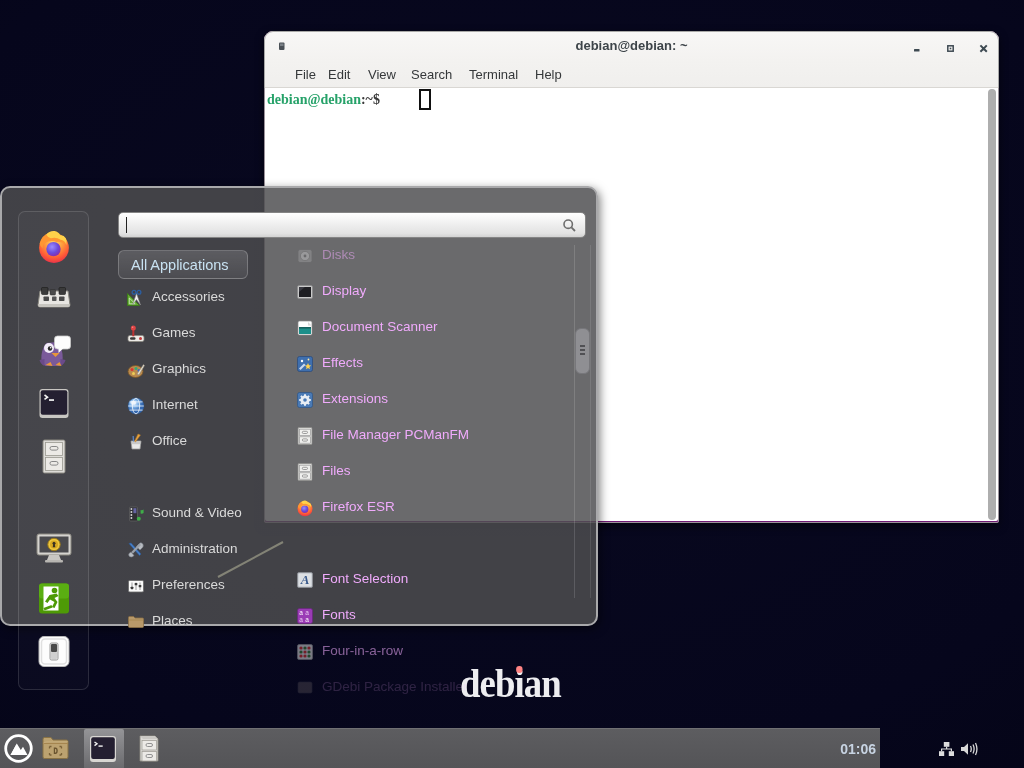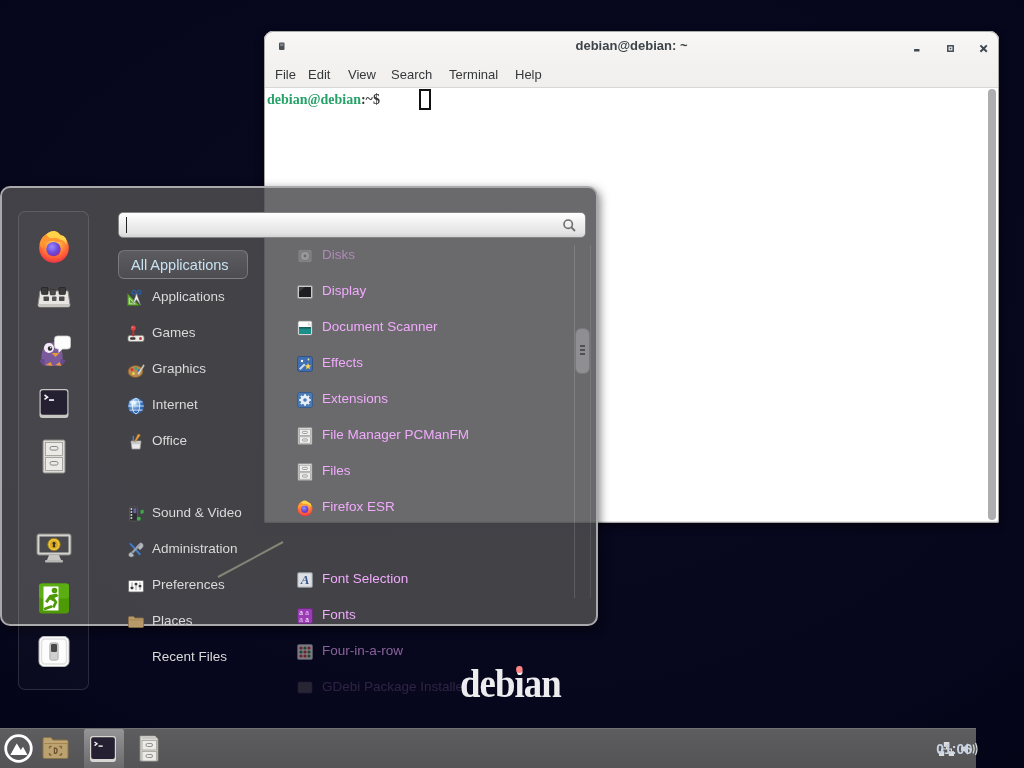--- a/index.html
+++ b/index.html
@@ -9,31 +9,31 @@
   background:radial-gradient(ellipse 1000px 700px at 50% 42%, #090920 0%, #06061c 65%, #040414 100%);}
 #wm{position:absolute;left:460px;top:660px;width:200px;
   font-family:"Liberation Serif",serif;font-weight:bold;font-size:40px;
   color:#ededf0;letter-spacing:-1px;transform:scaleX(0.92);transform-origin:0 0;}
 #wm i{font-style:normal;position:relative;}
 #wm i::before{content:"";position:absolute;left:2px;top:5px;width:6.5px;height:6.5px;
   border-radius:50%;background:#ff8484;}
 #wm i::after{content:"";position:absolute;left:1px;top:12px;width:9px;height:8px;background:transparent;}
 
 #term{position:absolute;left:264px;top:31px;width:735px;height:492px;
-  background:#e5e5e5;border-radius:9px 9px 2px 2px;
+  background:#701a75;border-radius:9px 9px 2px 2px;
   box-shadow:0 3px 9px rgba(0,0,0,0.55);}
 #titlebar{position:absolute;left:0;top:0;right:0;height:30px;
   background:linear-gradient(#f8f7f6,#f3f2f0);border-radius:9px 9px 0 0;}
 #title{position:absolute;left:0;right:0;top:7px;text-align:center;
   font-size:13px;font-weight:bold;color:#3d4449;}
 #winicon{position:absolute;left:14px;top:11px;width:11px;height:9px;}
 #menubar{position:absolute;left:0;top:30px;right:0;height:26px;
   background:linear-gradient(#f3f2f0,#f0efed);border-bottom:1px solid #d9d7d3;
   font-size:13px;color:#35383a;}
-#menubar span{position:absolute;top:6px;}
+#menubar span{position:absolute;top:6px;margin-left:20px;}
 #tcontent{position:absolute;left:1px;top:57px;right:1px;bottom:2px;background:#fff;
   border-radius:0 0 2px 2px;}
 #prompt{position:absolute;left:2px;top:4px;font-family:Liberation Serif, serif;
   font-size:14px;font-weight:bold;color:#26a269;white-space:pre;}
 #prompt .d{color:#3a3a3a;font-weight:bold;}
 #cursor{position:absolute;left:154px;top:1px;width:8px;height:17px;border:2px solid #111;}
 #tscroll{position:absolute;right:2px;top:1px;width:8px;bottom:1px;border-radius:4px;background:#aeaeae;}
 #tborder{position:absolute;left:264px;top:31px;width:735px;height:492px;
   border-radius:9px 9px 2px 2px;border:1px solid rgba(160,160,158,0.9);box-sizing:border-box;
   pointer-events:none;}
@@ -63,21 +63,21 @@
 .app .ai{position:absolute;left:10px;top:9px;width:18px;height:18px;}
 .app .at{position:absolute;left:36px;top:8px;font-size:13.5px;line-height:18px;color:#f0abfc;white-space:nowrap;}
 #mtrack1{position:absolute;left:572px;top:57px;width:1px;bottom:26px;background:rgba(255,255,255,0.14);}
 #mtrack2{position:absolute;left:588px;top:57px;width:1px;bottom:26px;background:rgba(255,255,255,0.10);}
 #mthumb{position:absolute;left:573px;top:140px;width:15px;height:46px;
   background:#8f8f93;border:1px solid #77777b;border-radius:6px;box-sizing:border-box;}
 #mthumb::before{content:"";position:absolute;left:4px;top:16px;width:5px;height:2px;
   background:#505054;box-shadow:0 4px 0 #505054,0 8px 0 #505054;}
 #trail{position:absolute;left:0;top:0;width:1024px;height:768px;pointer-events:none;}
 
-#panel{position:absolute;left:0;top:728px;width:976px;height:40px;
+#panel{position:absolute;left:0;top:728px;width:880px;height:40px;
   background:linear-gradient(#5d5d60,#545457);border-top:1px solid #707073;box-sizing:border-box;}
 #ptermtile{position:absolute;left:84px;top:0px;width:40px;height:40px;
   background:linear-gradient(#949497,#6a6a6d);border-radius:2px;}
 #clock{position:absolute;right:4px;top:12px;font-size:14px;font-weight:bold;color:#c7d3e2;}
 </style>
 </head>
 <body>
 <div id="wallpaper"></div>
 <div id="wm">deb<i>i</i>an</div>
 
@@ -211,21 +211,21 @@
     </div>
 
   <div class="cat" style="top:92px">
       <svg class="ci" viewBox="0 0 18 18">
         <path d="M0.5 16.5 L0.5 4.5 L12.5 16.5 Z" fill="#63a833" stroke="#3c7a1a" stroke-width="0.9"></path>
         <path d="M2.3 14.8 L2.3 9 L8.2 14.8 Z" fill="none" stroke="#d8f0c8" stroke-width="0.8"></path>
         <path d="M5.5 16 L9.5 4.5 L13.5 16 L9.5 10.5 Z" fill="#f5f5f5" stroke="#8a8a8a" stroke-width="0.6"></path>
         <circle cx="7" cy="3.2" r="1.9" fill="none" stroke="#2b5fa3" stroke-width="1.3"></circle>
         <circle cx="12" cy="3.2" r="1.9" fill="none" stroke="#2b5fa3" stroke-width="1.3"></circle>
       </svg>
-      <span class="ct">Applications</span>
+      <span class="ct">Accessories</span>
     </div>
   <div class="cat" style="top:128px">
       <svg class="ci" viewBox="0 0 18 18">
         <rect x="1" y="10.5" width="16" height="6" rx="1.8" fill="#eceae6" stroke="#8a8880" stroke-width="0.8"></rect>
         <rect x="3" y="12.3" width="5.5" height="2.4" rx="1.2" fill="#3a3a3a"></rect>
         <circle cx="13.5" cy="13.5" r="1.5" fill="#c43b3b"></circle>
         <rect x="5.3" y="2.8" width="2" height="8.5" fill="#b33"></rect>
         <circle cx="6.3" cy="3" r="2.5" fill="#d44"></circle>
         <circle cx="5.6" cy="2.3" r="0.8" fill="#f99" opacity="0.8"></circle>
       </svg>
@@ -297,23 +297,20 @@
         <rect x="11.7" y="8" width="2.6" height="2.3" rx="0.4" fill="#3a3a3a"></rect>
       </svg>
       <span class="ct">Preferences</span>
     </div>
   <div class="cat" style="top:416px">
       <svg class="ci" viewBox="0 0 18 18">
         <path d="M1.5 4.5 Q1.5 3.5 2.5 3.5 L6.5 3.5 L8 5 L15.5 5 Q16.5 5 16.5 6 L16.5 13.5 Q16.5 14.5 15.5 14.5 L2.5 14.5 Q1.5 14.5 1.5 13.5 Z" fill="#b8996a" stroke="#8a6f45" stroke-width="0.8"></path>
         <path d="M1.5 7 L16.5 7" stroke="#a5854f" stroke-width="0.8"></path>
       </svg>
       <span class="ct">Places</span>
-    </div>
-  <div class="cat" style="top:452px">
-      <span class="ct">Recent Files</span>
     </div>
 
   <div class="app" style="top:50px;opacity:0.5">
       <svg class="ai" viewBox="0 0 18 18">
         <rect x="2" y="2.5" width="14" height="13" rx="2" fill="#9a9a9c" stroke="#6a6a6c" stroke-width="0.8"></rect>
         <circle cx="9" cy="9" r="4.6" fill="#c8c8ca" stroke="#777" stroke-width="0.7"></circle>
         <circle cx="9" cy="9" r="1.4" fill="#6a6a6c"></circle>
       </svg>
       <span class="at">Disks</span>
     </div>

